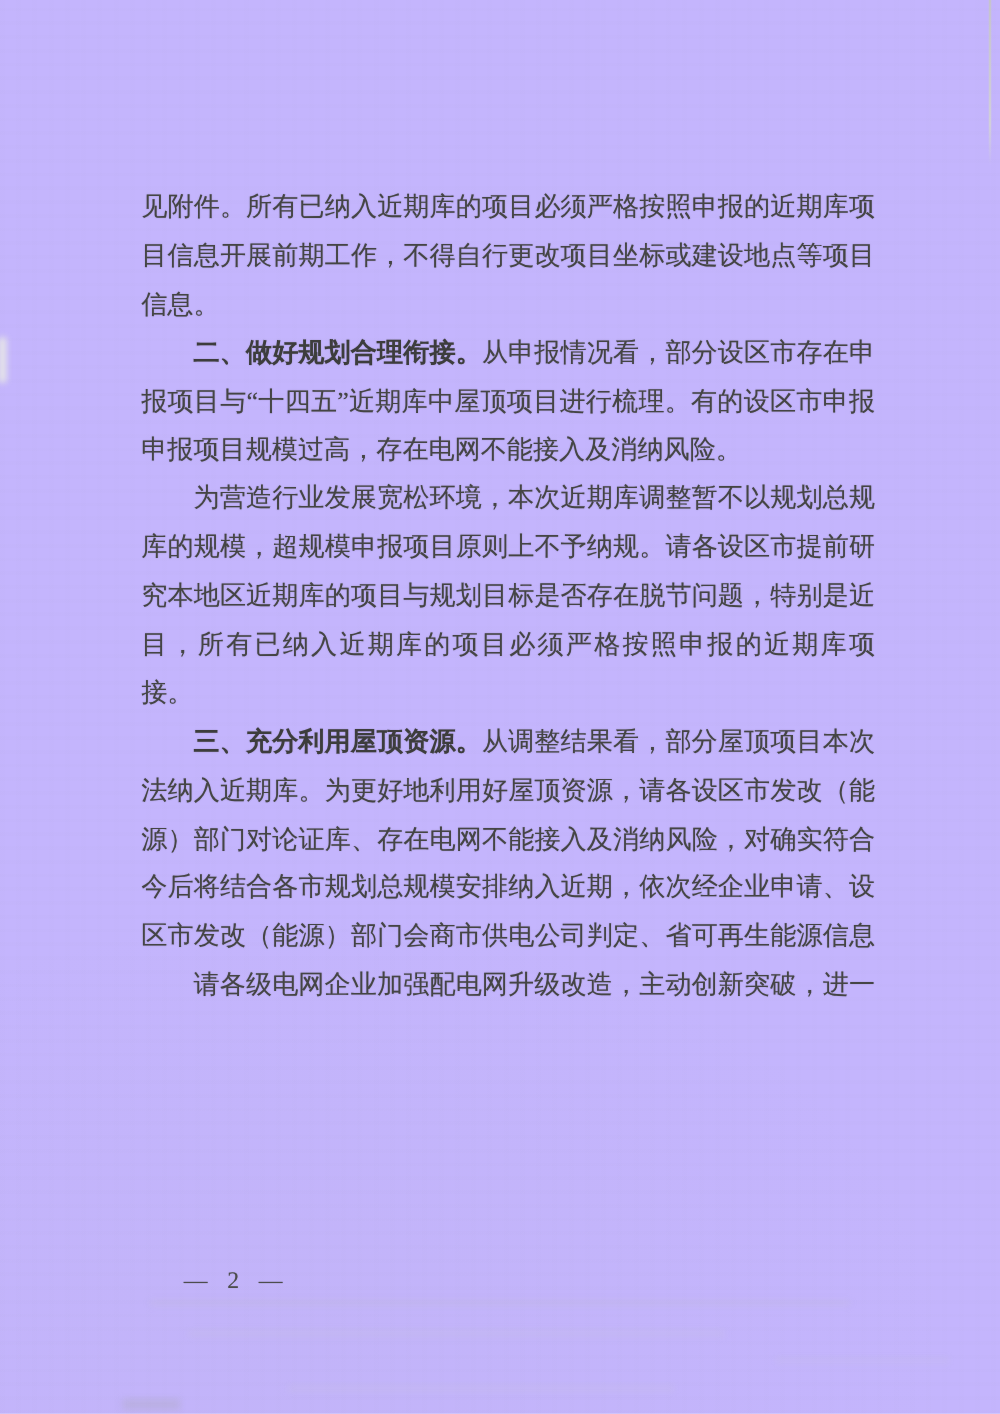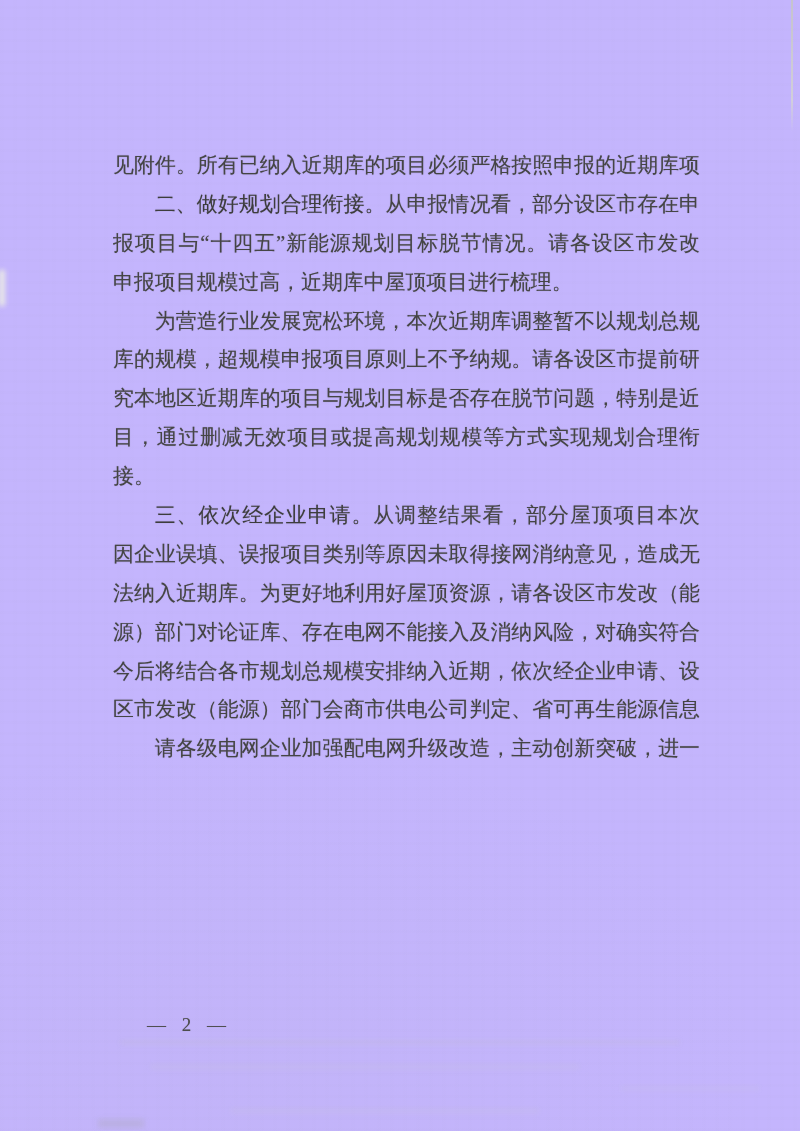--- a/index.html
+++ b/index.html
@@ -44,21 +44,21 @@
   }
   .line.fill {
     text-align: justify;
     text-align-last: justify;
   }
   .line.indent {
     padding-left: 2em;
   }
   .line b {
     font-family: "Liberation Sans", "DejaVu Sans", sans-serif;
-    font-weight: 400;
+    font-weight: 700;
     color: #3d3d3d;
   }
   .footer {
     position: absolute;
     left: 147px;
     top: 1013px;
     font-size: 19px;
     line-height: 24px;
     color: #4d4d4d;
     letter-spacing: 3px;
@@ -98,36 +98,37 @@
   <div class="smudge-left-edge"></div>
   <div class="streak streak-1"></div>
   <div class="streak streak-2"></div>
   <div class="streak streak-3"></div>
   <div class="streak streak-4"></div>
   <div class="streak streak-5"></div>
 
   <div class="content">
       <div class="paragraph">
         <div class="line fill">见附件。所有已纳入近期库的项目必须严格按照申报的近期库项</div>
+        <div class="line fill">目信息开展前期工作，不得自行更改项目坐标或建设地点等项目</div>
+        <div class="line">信息。</div>
       </div>
       <div class="paragraph">
         <div class="line fill indent"><b>二、做好规划合理衔接。</b>从申报情况看，部分设区市存在申</div>
-        <div class="line fill">报项目与“十四五”新能源规划目标脱节情况。请各设区市发改</div>
-        <div class="line">申报项目规模过高，近期库中屋顶项目进行梳理。</div>
+        <div class="line fill">报项目与“十四五”近期库中屋顶项目进行梳理。有的设区市申报</div>
+        <div class="line">申报项目规模过高，存在电网不能接入及消纳风险。</div>
       </div>
       <div class="paragraph">
         <div class="line fill indent">为营造行业发展宽松环境，本次近期库调整暂不以规划总规</div>
         <div class="line fill">库的规模，超规模申报项目原则上不予纳规。请各设区市提前研</div>
         <div class="line fill">究本地区近期库的项目与规划目标是否存在脱节问题，特别是近</div>
-        <div class="line fill">目，通过删减无效项目或提高规划规模等方式实现规划合理衔</div>
+        <div class="line fill">目，所有已纳入近期库的项目必须严格按照申报的近期库项</div>
         <div class="line">接。</div>
       </div>
       <div class="paragraph">
-        <div class="line fill indent"><b>三、依次经企业申请。</b>从调整结果看，部分屋顶项目本次</div>
-        <div class="line fill">因企业误填、误报项目类别等原因未取得接网消纳意见，造成无</div>
+        <div class="line fill indent"><b>三、充分利用屋顶资源。</b>从调整结果看，部分屋顶项目本次</div>
         <div class="line fill">法纳入近期库。为更好地利用好屋顶资源，请各设区市发改（能</div>
         <div class="line fill">源）部门对论证库、存在电网不能接入及消纳风险，对确实符合国</div>
         <div class="line fill">今后将结合各市规划总规模安排纳入近期，依次经企业申请、设</div>
         <div class="line fill">区市发改（能源）部门会商市供电公司判定、省可再生能源信息</div>
       </div>
       <div class="paragraph">
         <div class="line fill indent">请各级电网企业加强配电网升级改造，主动创新突破，进一</div>
       </div>
     </div>
 

